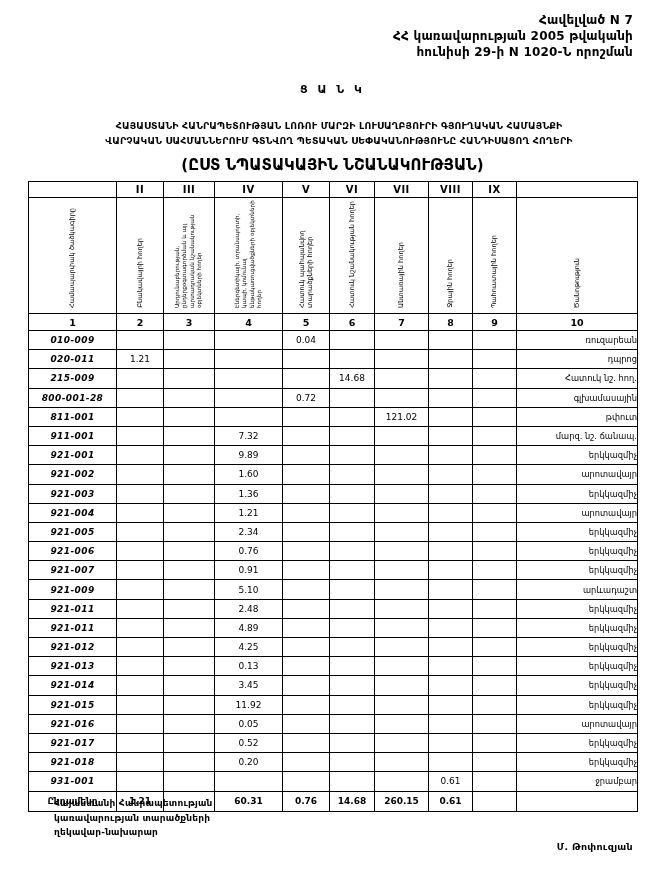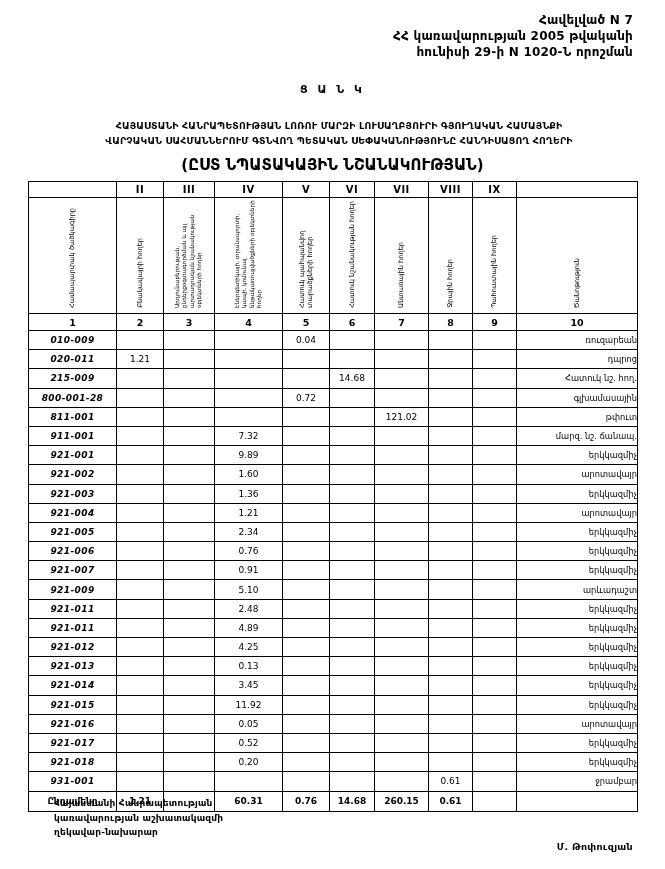--- a/index.html
+++ b/index.html
@@ -537,18 +537,18 @@
           <td>0.61</td>
           <td></td>
           <td class="note"></td>
         </tr>
       </tbody>
     </table>
   </div>
 
   <div class="footer">
     <div>Հայաստանի Հանրապետության</div>
-    <div>կառավարության աշխատակազմի</div>
+    <div>կառավարության տարածքների</div>
     <div>ղեկավար-նախարար</div>
   </div>
   <div class="signature">Մ. Թոփուզյան</div>
 
 </div>
 
 </body></html>

